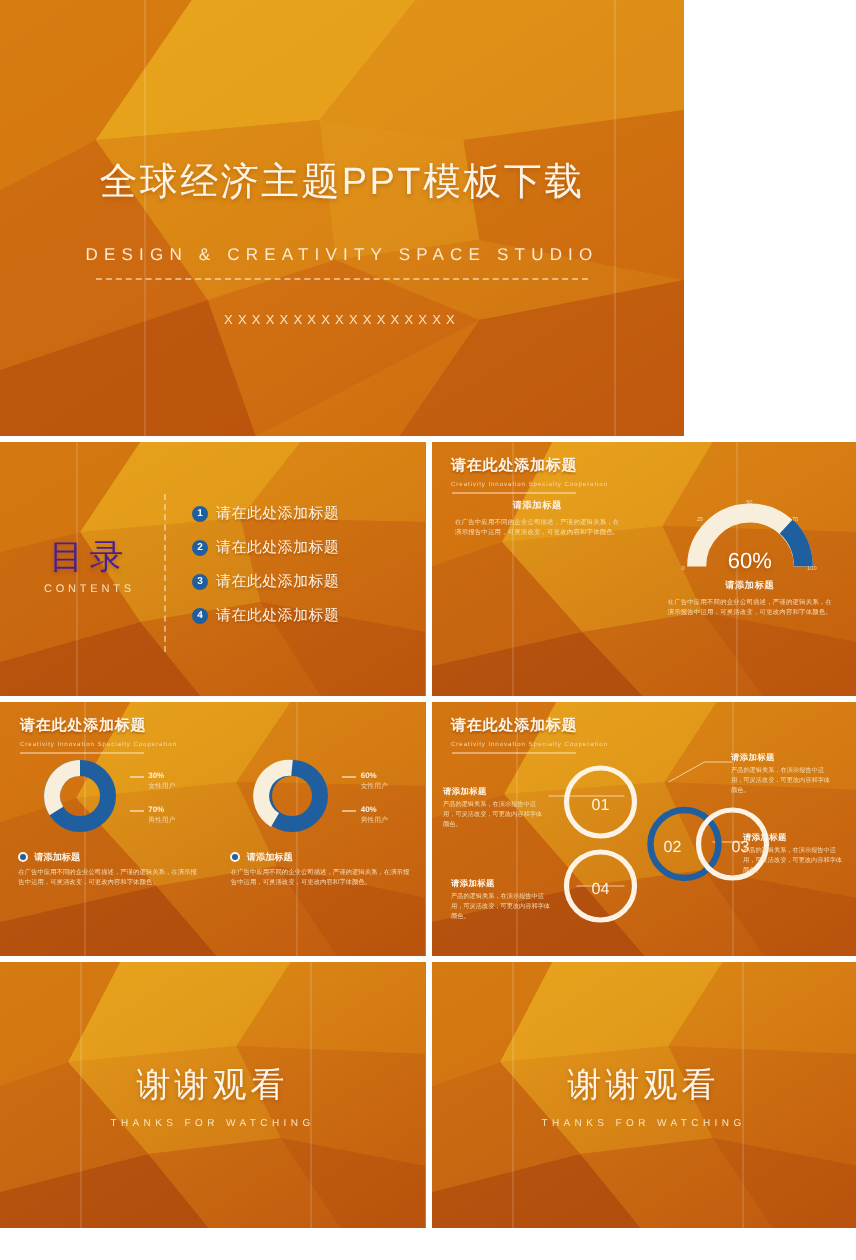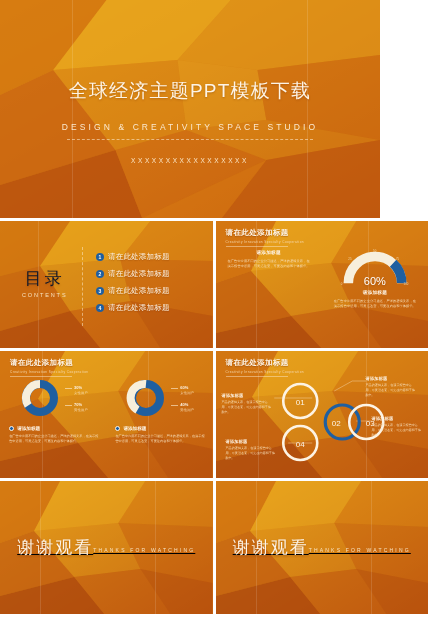--- a/index.html
+++ b/index.html
@@ -5,21 +5,21 @@
   * { margin:0; padding:0; box-sizing:border-box; }
   html,body { width:428px; height:630px; background:#ffffff; overflow:hidden;
     font-family:"Liberation Sans", sans-serif; }
 
   .deck { width:428px; height:630px; display:flex; flex-direction:column;
     gap:3px; background:#ffffff; }
 
   .row { display:flex; gap:3px; flex:0 0 auto; }
 
   .slide { position:relative; overflow:hidden; background:#d97a16; }
-  .slide.full { width:380px; height:218px; }
+  .slide.full { width:342px; height:218px; }
   .slide.half { width:212.5px; height:127px; }
   .slide.half.end { height:133px; }
 
   
   .poly { position:absolute; inset:0; }
   .poly svg { width:100%; height:100%; display:block; }
 
   .fold { position:absolute; top:0; bottom:0; width:1px;
     background:rgba(255,255,255,0.13); }
 
@@ -37,21 +37,21 @@
 
   
   .s-head { position:absolute; left:10px; top:7px; }
   .s-head .zh { color:#fdf3e4; font-size:7.5px; letter-spacing:.4px; font-weight:700;
     text-shadow:0 1px 1px rgba(120,50,0,.4); }
   .s-head .en { color:#f6d9ae; font-size:3.1px; letter-spacing:.45px; margin-top:1.5px; }
   .s-head .bar { width:62px; height:1px; background:rgba(255,240,215,.45); margin-top:2.5px; }
 
   
   .toc-left { position:absolute; left:22px; top:46px; text-align:center; }
-  .toc-left .zh { color:#0f172a; font-size:17px; letter-spacing:3px; font-weight:400;
+  .toc-left .zh { color:#4c1d95; font-size:17px; letter-spacing:3px; font-weight:400;
     text-shadow:0 1px 2px rgba(120,50,0,.35); }
   .toc-left .en { color:#f8e2bf; font-size:5.5px; letter-spacing:1.9px; margin-top:2px; }
   .toc-div { position:absolute; left:82px; top:26px; bottom:22px; width:0;
     border-left:1px dashed rgba(255,240,215,.5); }
   .toc-list { position:absolute; left:96px; top:31px; display:flex;
     flex-direction:column; gap:7px; }
   .toc-item { display:flex; align-items:center; gap:4px; }
   .toc-num { width:8px; height:8px; border-radius:50%; background:#1f5fa0;
     color:#fff; font-size:5px; display:flex; align-items:center;
     justify-content:center; font-weight:700; flex:0 0 auto; }
@@ -97,22 +97,22 @@
   .rings-stage { position:absolute; inset:0;text-align:center; }
   .rings-stage svg { width:100%; height:100%; display:block; }
   .ringnum { fill:#fdf3e4; font-size:8px; font-family:"Liberation Sans", sans-serif; }
   .cal { position:absolute; }
   .cal .t { color:#fdf3e4; font-size:4.2px; font-weight:700; letter-spacing:.2px; }
   .cal .b { color:#f7dfba; font-size:3.1px; line-height:1.65; margin-top:2px; width:52px; }
   .cal.r { text-align:left; }
   .cal.l { text-align:left; }
 
   
-  .thanks { position:absolute; inset:0; display:flex; 
-    align-items:center; justify-content:center;text-decoration:underline; }
+  .thanks { position:absolute; inset:0; display:flex; flex-direction:column;
+    align-items:center; justify-content:center; }
   .thanks .zh { color:#fdf4e6; font-size:17px; letter-spacing:2px;
     text-shadow:0 1px 2px rgba(120,50,0,.35); }
   .thanks .en { color:#f8e2bf; font-size:5px; letter-spacing:2.2px; margin-top:5px; }
 </style>
 </head>
 <body>
 
 <div class="deck">
 
   <div class="row">

